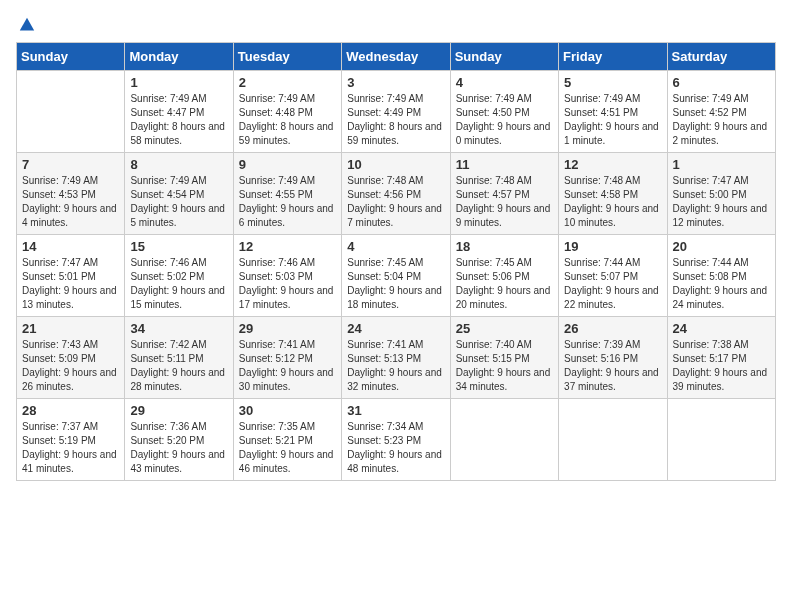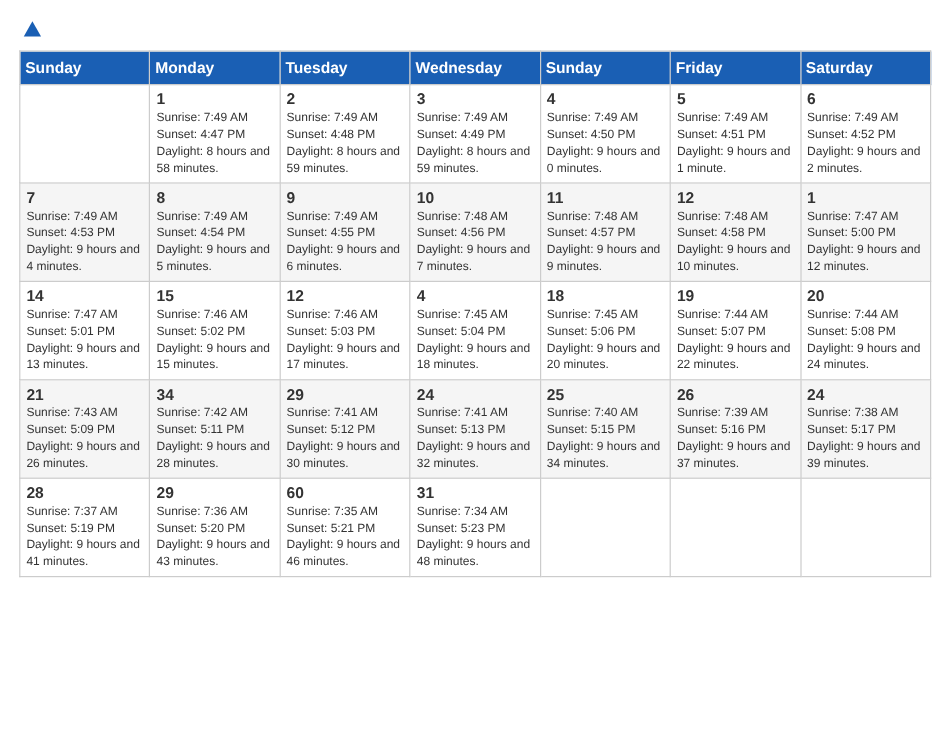--- a/index.html
+++ b/index.html
@@ -238,21 +238,21 @@
       <tr>
         <td>
           <span class="day-number">28</span>
           <div class="day-info">Sunrise: 7:37 AM<br>Sunset: 5:19 PM<br>Daylight: 9 hours and 41 minutes.</div>
         </td>
         <td>
           <span class="day-number">29</span>
           <div class="day-info">Sunrise: 7:36 AM<br>Sunset: 5:20 PM<br>Daylight: 9 hours and 43 minutes.</div>
         </td>
         <td>
-          <span class="day-number">60</span>
+          <span class="day-number">30</span>
           <div class="day-info">Sunrise: 7:35 AM<br>Sunset: 5:21 PM<br>Daylight: 9 hours and 46 minutes.</div>
         </td>
         <td>
           <span class="day-number">31</span>
           <div class="day-info">Sunrise: 7:34 AM<br>Sunset: 5:23 PM<br>Daylight: 9 hours and 48 minutes.</div>
         </td>
         <td class="empty-cell"></td>
         <td class="empty-cell"></td>
         <td class="empty-cell"></td>
       </tr>

